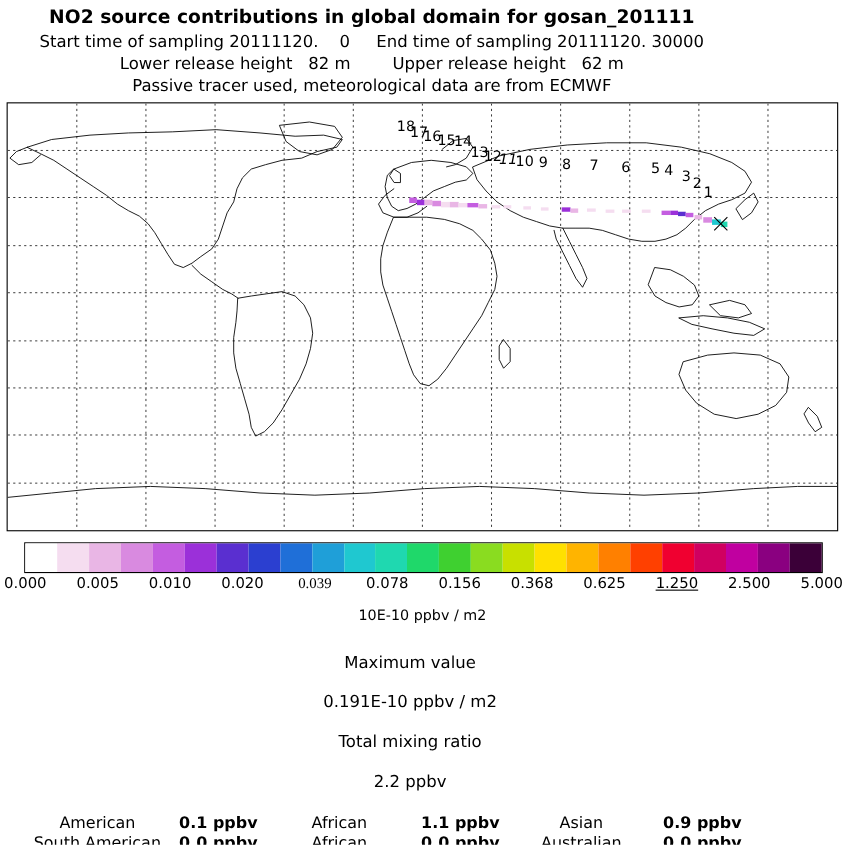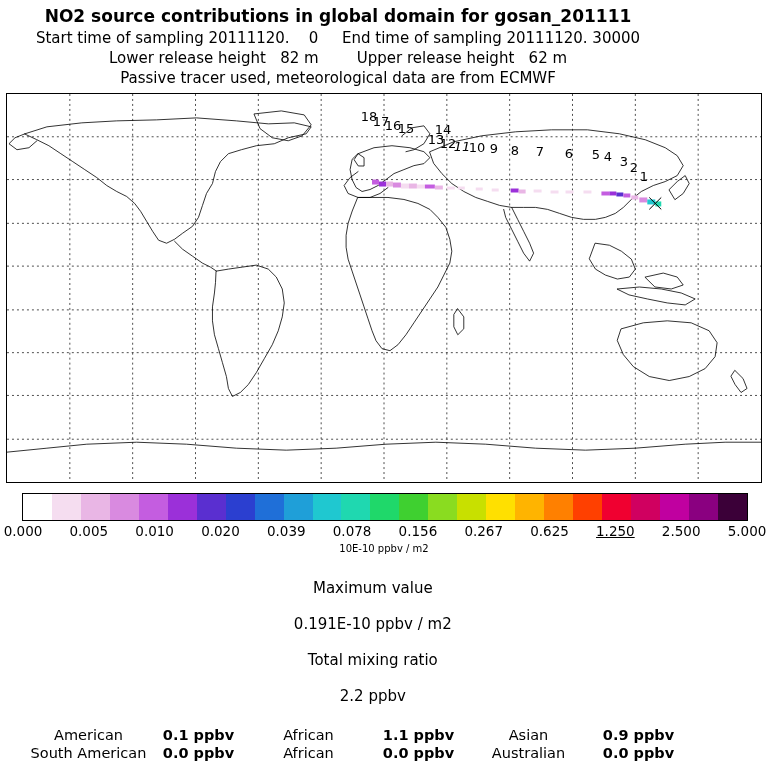--- a/index.html
+++ b/index.html
@@ -88,22 +88,22 @@
   }
   .cbar-ticks span {
     position: absolute;
     top: 2px;
     font-size: 13.5px;
     transform: translateX(-50%);
     white-space: nowrap;
   }
   .cbar-unit {
     text-align: center;
-    font-size: 10px;
-    margin-top: 2px;
+    font-size: 13px;
+    margin-top: 12px;
   }
 
   
   .footer {
     margin-top: 7px;
     text-align: center;
     padding-left: 41px;
   }
   .footer .row1 {
     font-size: 15px;
@@ -261,21 +261,21 @@
         <line x1="644" y1="104" x2="656" y2="116"></line>
         <line x1="656" y1="104" x2="644" y2="116"></line>
       </g>
     </svg>
 
     <div id="traj-labels">
         <div class="traj-label" style="left: 362px; top: 22px;">18</div>
         <div class="traj-label" style="left: 374px; top: 27px;">17</div>
         <div class="traj-label" style="left: 386px; top: 31px;">16</div>
         <div class="traj-label" style="left: 399px; top: 34px;">15</div>
-        <div class="traj-label" style="left: 436px; top: 35px;">14</div>
+        <div class="traj-label" style="left: 414px; top: 35px;">14</div>
         <div class="traj-label" style="left: 429px; top: 45px;">13</div>
         <div class="traj-label" style="left: 441px; top: 49px;">12</div>
         <div class="traj-label" style="left: 455px; top: 52px; font-style: italic;">11</div>
         <div class="traj-label" style="left: 470px; top: 53px;">10</div>
         <div class="traj-label" style="left: 487px; top: 54px;">9</div>
         <div class="traj-label" style="left: 508px; top: 56px;">8</div>
         <div class="traj-label" style="left: 533px; top: 57px;">7</div>
         <div class="traj-label" style="left: 562px; top: 59px;">6</div>
         <div class="traj-label" style="left: 589px; top: 60px;">5</div>
         <div class="traj-label" style="left: 601px; top: 62px;">4</div>
@@ -311,24 +311,24 @@
         <div style="background: rgb(208, 0, 96);"></div>
         <div style="background: rgb(192, 0, 160);"></div>
         <div style="background: rgb(138, 0, 128);"></div>
         <div style="background: rgb(59, 0, 56);"></div>
       </div>
     <div class="cbar-ticks" id="cbar-ticks">
         <span style="left: 17px;">0.000</span>
         <span style="left: 82.8182px;">0.005</span>
         <span style="left: 148.636px;">0.010</span>
         <span style="left: 214.455px;">0.020</span>
-        <span style="left: 280.273px;">0.039</span>
+        <span style="left: 280.273px; font-family: Liberation Serif, serif;">0.039</span>
         <span style="left: 346.091px; text-align: right;">0.078</span>
         <span style="left: 411.909px;">0.156</span>
-        <span style="left: 477.727px;">0.267</span>
+        <span style="left: 477.727px;">0.368</span>
         <span style="left: 543.545px;">0.625</span>
         <span style="left: 609.364px; text-decoration: underline;">1.250</span>
         <span style="left: 675.182px;">2.500</span>
         <span style="left: 741px;">5.000</span>
       </div>
     <div class="cbar-unit">10E-10 ppbv / m2</div>
   </div>
 
   <div class="footer">
     <div class="row1">

